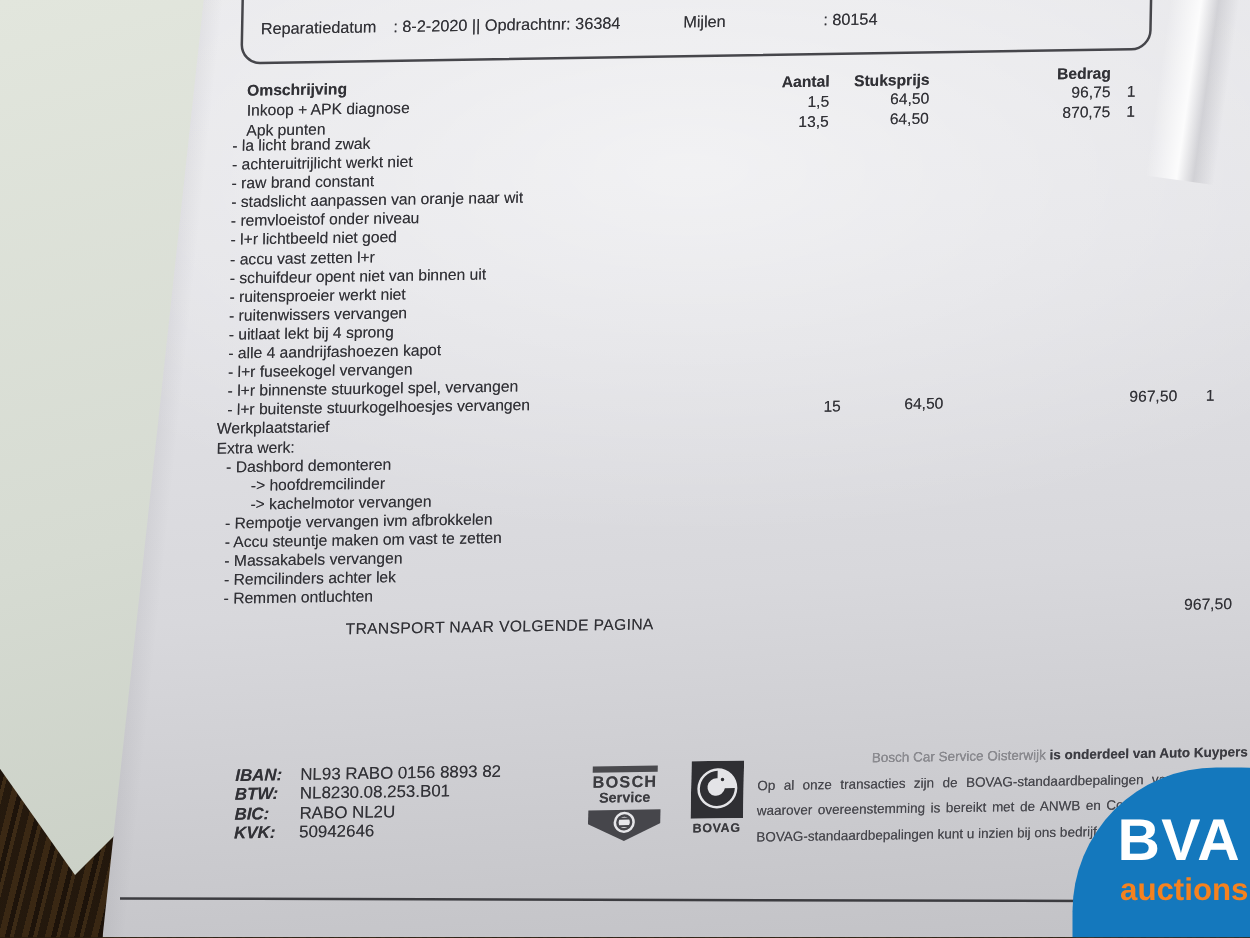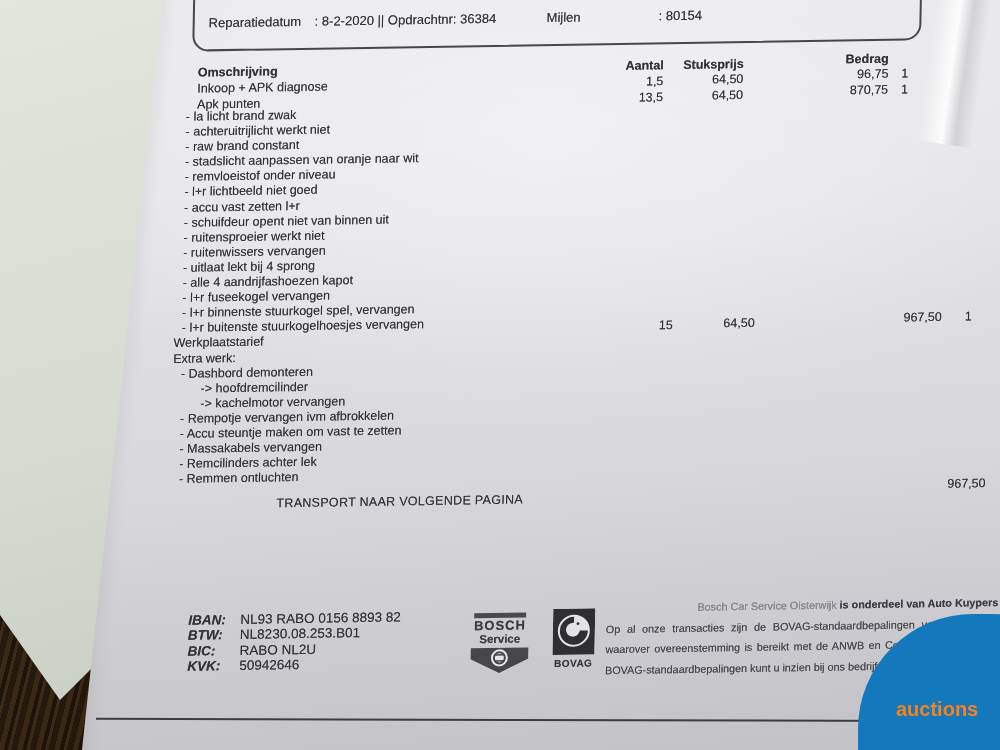--- a/index.html
+++ b/index.html
@@ -90,21 +90,21 @@
   .bosch svg { display:block; margin:2px auto 0; }
   
   .bovag { position:absolute; left:564px; top:609px; width:44px; height:64px; text-align:center; }
   .bovag .txt { font-size:10px; font-weight:bold; letter-spacing:.5px; color:#3a3a3e; line-height:12px; }
   
   .bva {
     position:absolute; left:858px; top:614px; width:250px; height:250px;
     border-radius:46%; z-index:5;
   }
   .bva .t1 { position:absolute; left:36px; top:30px; font-size:47px; font-weight:bold; color:#fff; letter-spacing:1px; }
-  .bva .t2 { position:absolute; left:38px; top:84px; font-size:20px; font-weight:bold; }
+  .bva .t2 { position:absolute; left:38px; top:84px; font-size:25px; font-weight:bold; }
 </style>
 </head>
 <body>
 
 <div class="wood"></div>
 <div class="underlay"></div>
 
 <div class="sheet">
   <div class="left-shadow"></div>
   <div class="crease"></div>
@@ -229,15 +229,16 @@
       <div class="jline">Op al onze transacties zijn de BOVAG-standaardbepalingen van toepassing</div>
       <div class="jline">waarover overeenstemming is bereikt met de ANWB en Consumentenbond. De</div>
       <div class="l4">BOVAG-standaardbepalingen kunt u inzien bij ons bedrijf.</div>
     </div>
 
   </div>
 
   <div class="bottom-rule"></div>
 
   <div class="bva" id="bva-logo" style="background: rgb(20, 120, 189);">
+    <span class="t1">BVA</span>
     <span class="t2" id="bva-sub" style="color: rgb(245, 130, 31);">auctions</span>
   </div>
 </div>
 
 </body></html>

